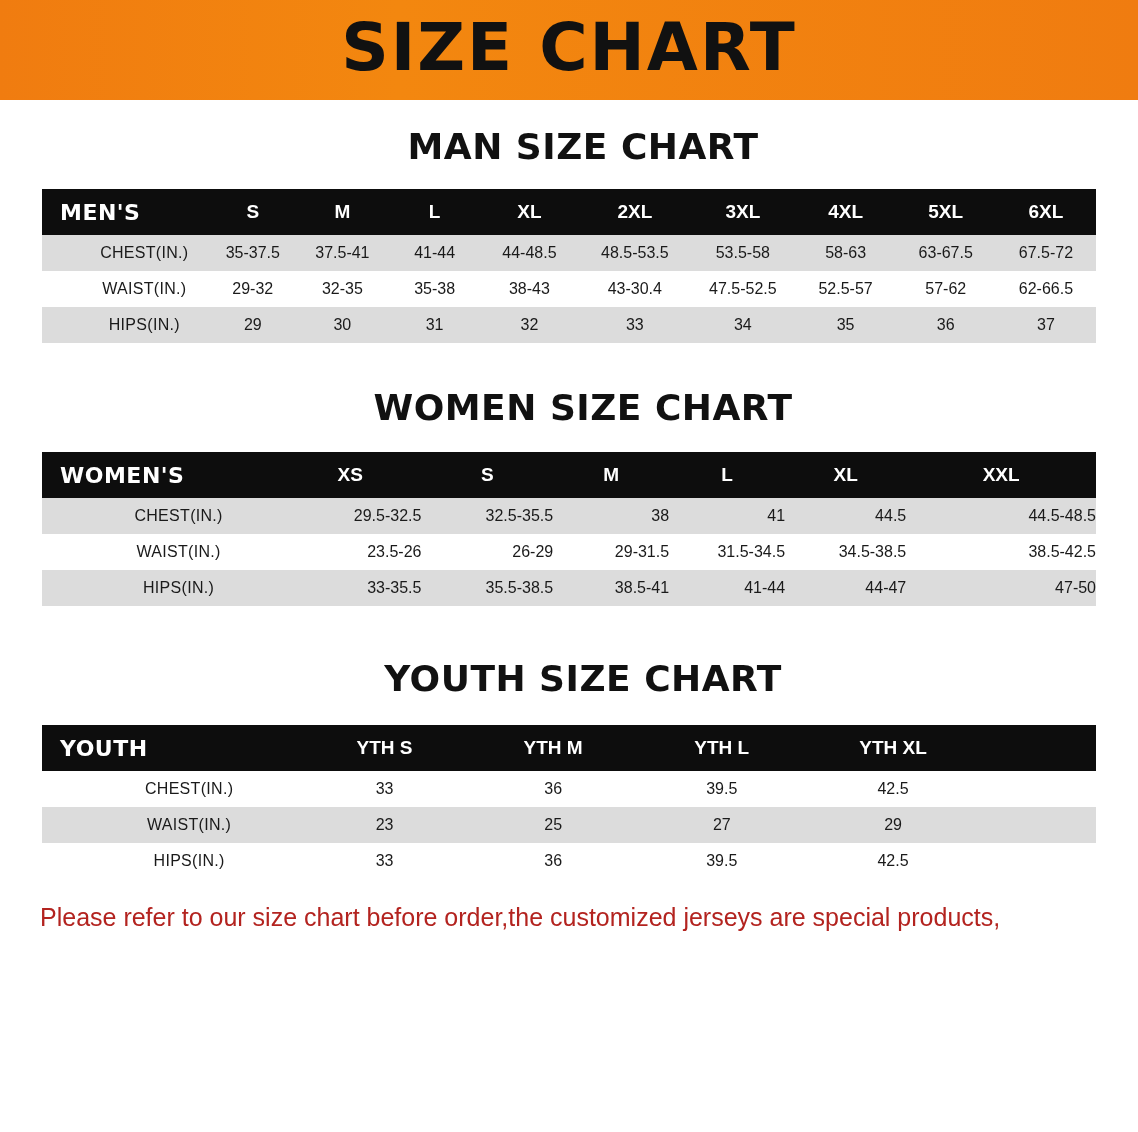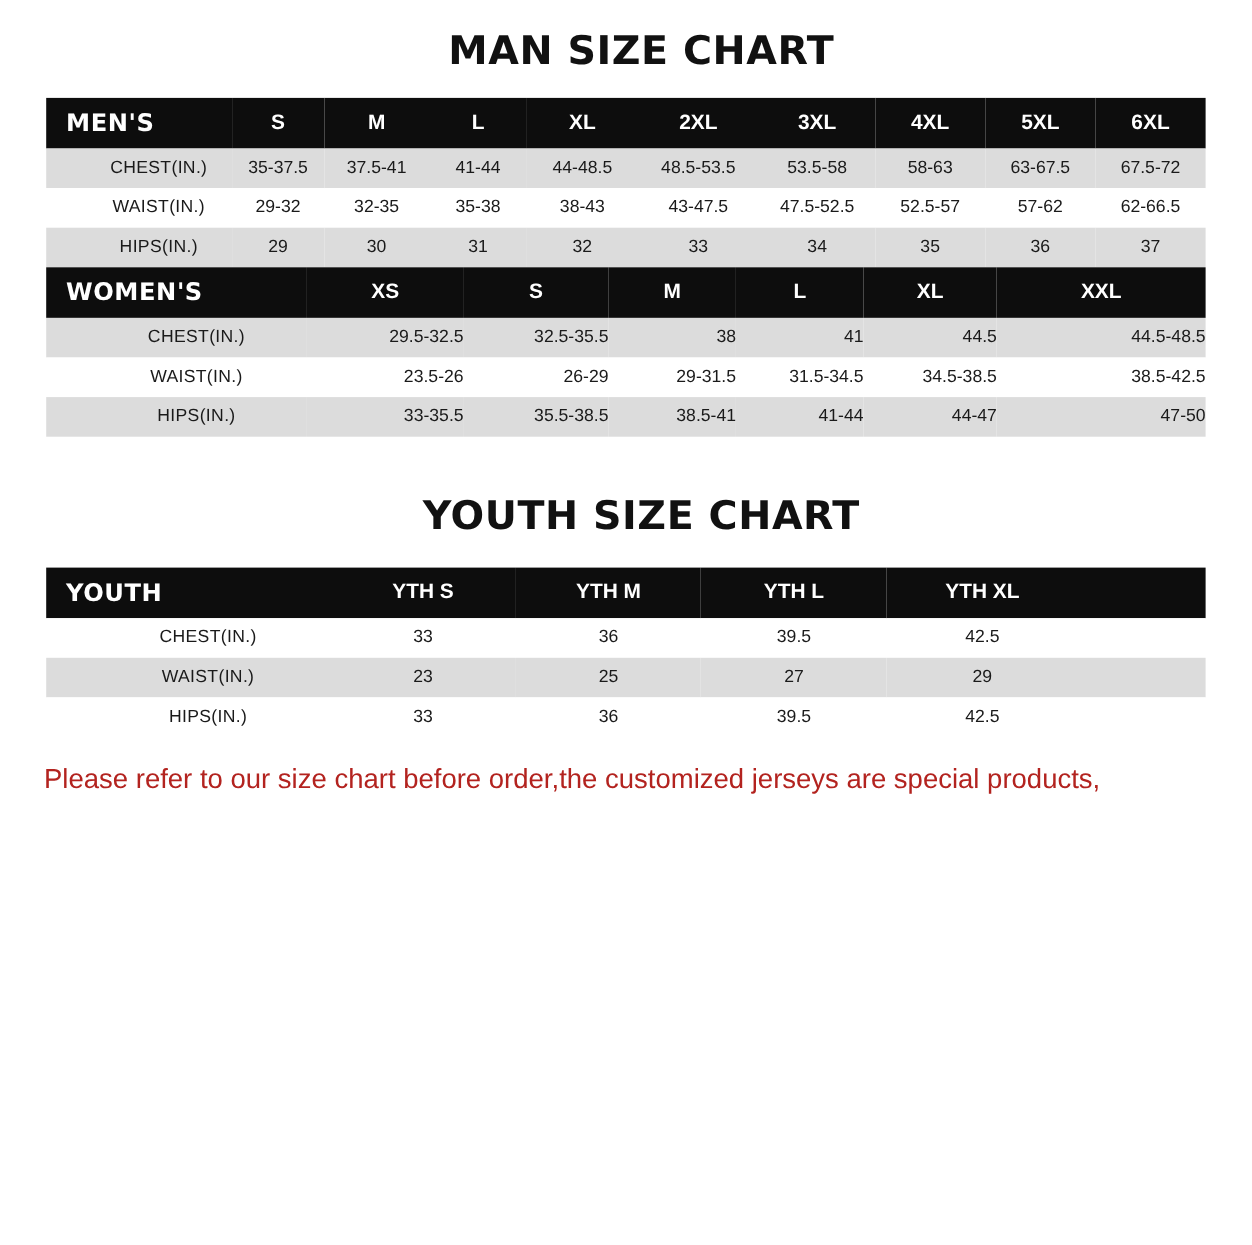--- a/index.html
+++ b/index.html
@@ -127,20 +127,23 @@
     line-height: 1.35;
     text-align: left;
   }
   .note .line { display: block; }
 </style>
 </head>
 <body>
 
 <div class="page">
 
+  <div class="banner">
+    <div class="banner-title">SIZE CHART</div>
+  </div>
 
   <div class="section-heading h-man">MAN SIZE CHART</div>
   <div class="table-wrap">
     <table class="size-table men-table">
       <colgroup>
         <col style="width:16.0%">
         <col style="width:8.0%">
           <col style="width:9.0%">
           <col style="width:8.5%">
           <col style="width:9.5%">
@@ -176,21 +179,21 @@
           <td>58-63</td>
           <td>63-67.5</td>
           <td>67.5-72</td>
         </tr>
         <tr class="plain">
           <td class="rowlabel">WAIST(IN.)</td>
           <td>29-32</td>
           <td>32-35</td>
           <td>35-38</td>
           <td>38-43</td>
-          <td>43-47.5</td>
+          <td>43-30.4</td>
           <td>47.5-52.5</td>
           <td>52.5-57</td>
           <td>57-62</td>
           <td>62-66.5</td>
         </tr>
         <tr class="shaded">
           <td class="rowlabel">HIPS(IN.)</td>
           <td>29</td>
           <td>30</td>
           <td>31</td>
@@ -198,20 +201,21 @@
           <td>33</td>
           <td>34</td>
           <td>35</td>
           <td>36</td>
           <td>37</td>
         </tr>
       </tbody>
     </table>
   </div>
 
+  <div class="section-heading h-women">WOMEN SIZE CHART</div>
   <div class="table-wrap">
     <table class="size-table women-table">
       <colgroup>
         <col style="width:22.5%">
         <col style="width:13.5%">
           <col style="width:12.5%">
           <col style="width:11.0%">
         <col style="width:11.0%">
           <col style="width:11.5%">
           <col style="width:18.0%">

